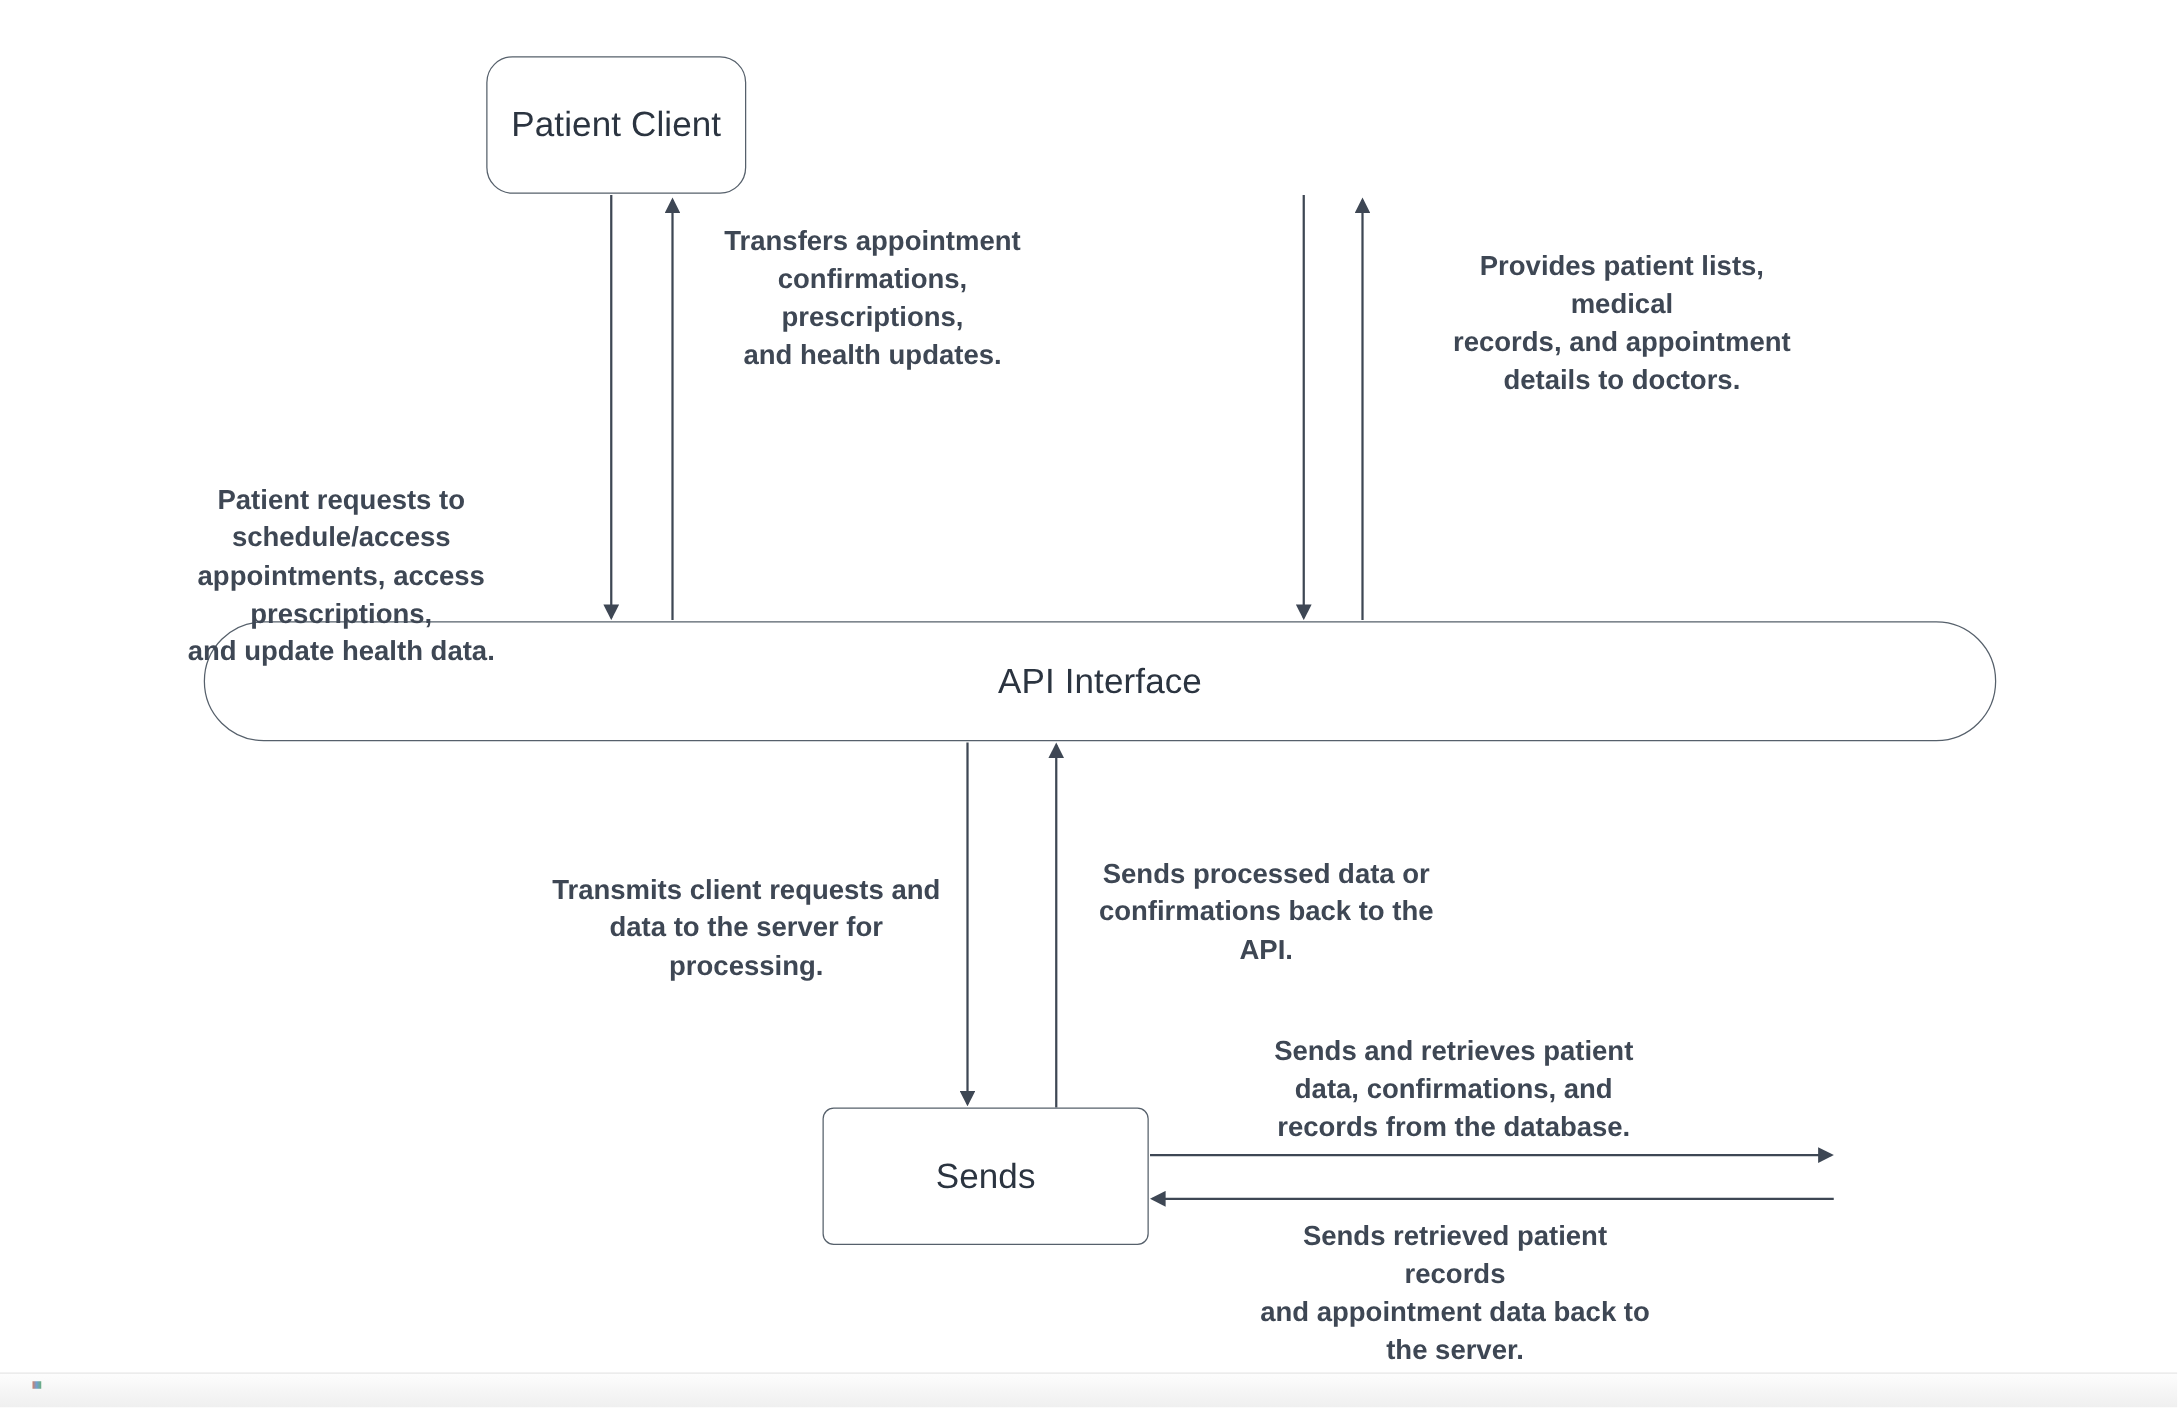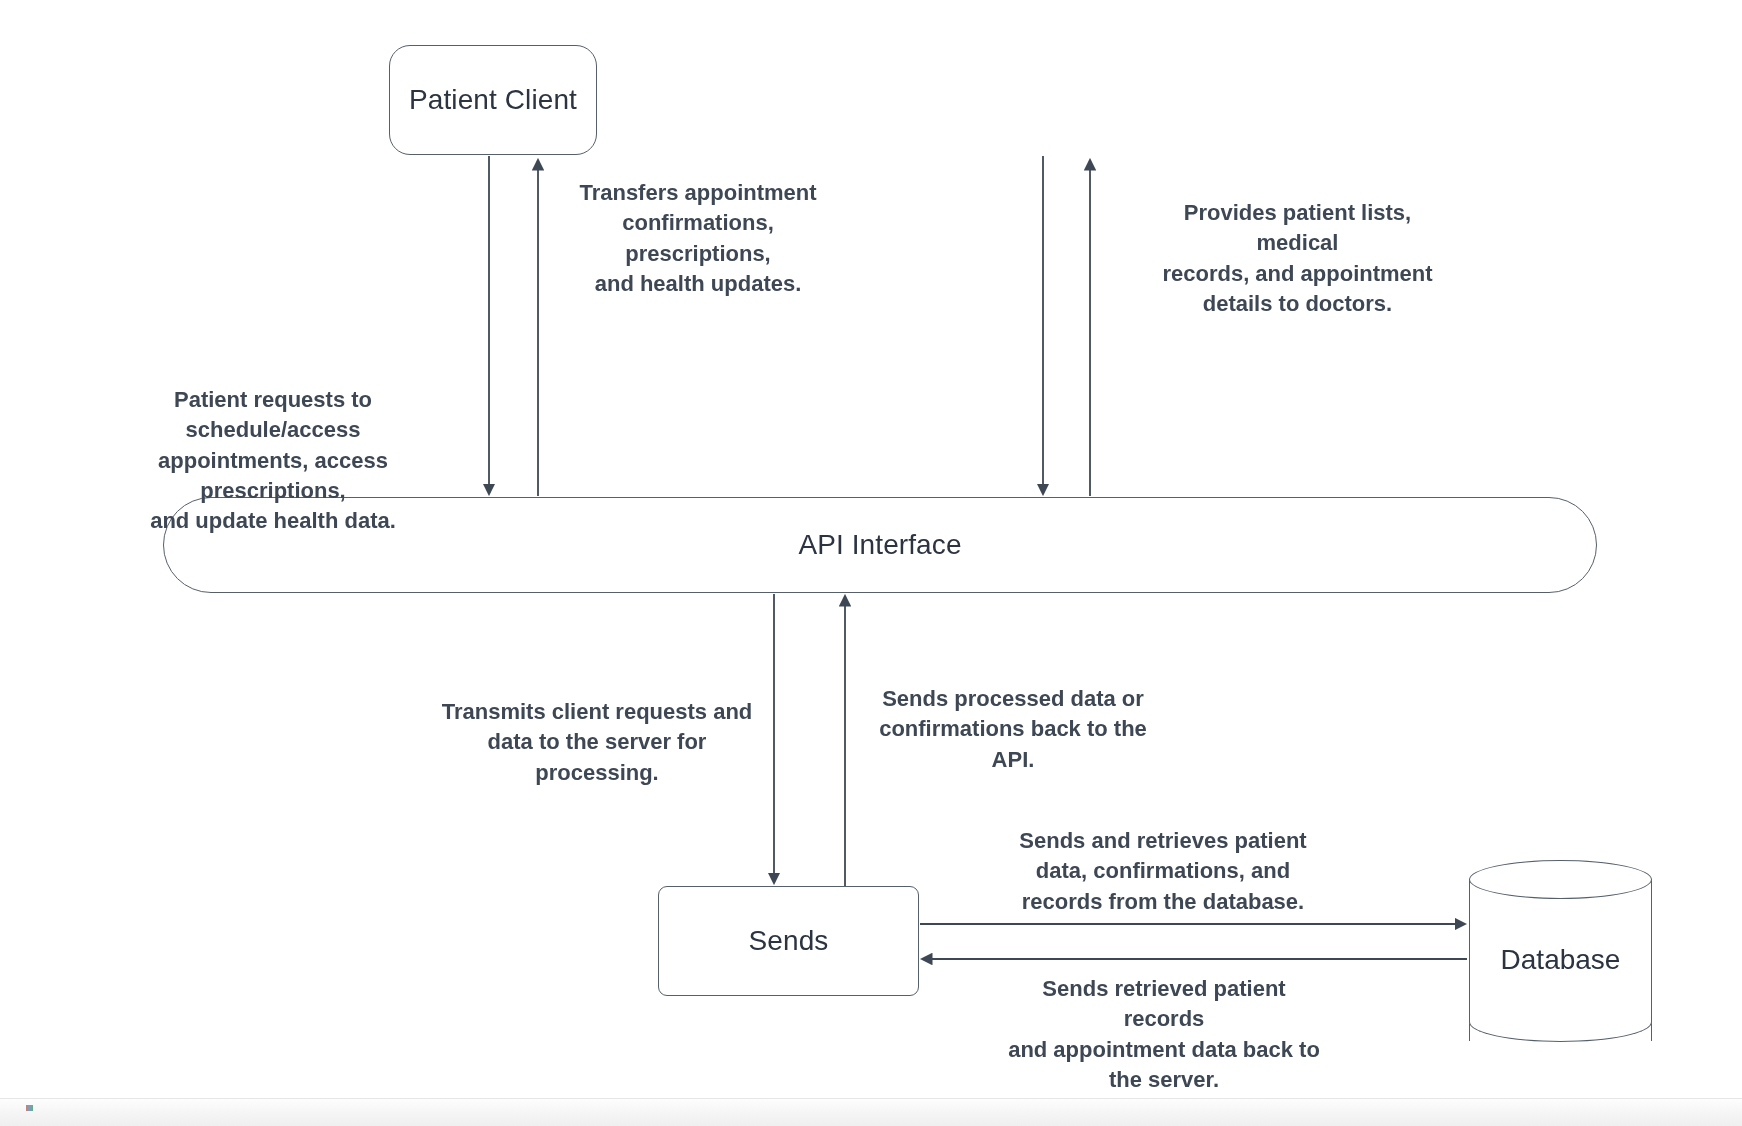--- a/index.html
+++ b/index.html
@@ -171,26 +171,20 @@
 
 
   <div class="node" id="node-api-interface">
     <span class="node-label">API Interface</span>
   </div>
 
   <div class="node" id="node-server">
     <span class="node-label">Sends</span>
   </div>
 
-  <div id="node-database">
-    <div class="cyl-body"></div>
-    <div class="cyl-bottom"></div>
-    <div class="cyl-top"></div>
-    <div class="cyl-text">Database</div>
-  </div>
 
   <div class="edge-label" style="left:90px; top:385px; width:366px;">Patient requests to schedule/access
 appointments, access prescriptions,
 and update health data.</div>
 
   <div class="edge-label" style="left:553px; top:178px; width:290px;">Transfers appointment
 confirmations, prescriptions,
 and health updates.</div>
 
 

